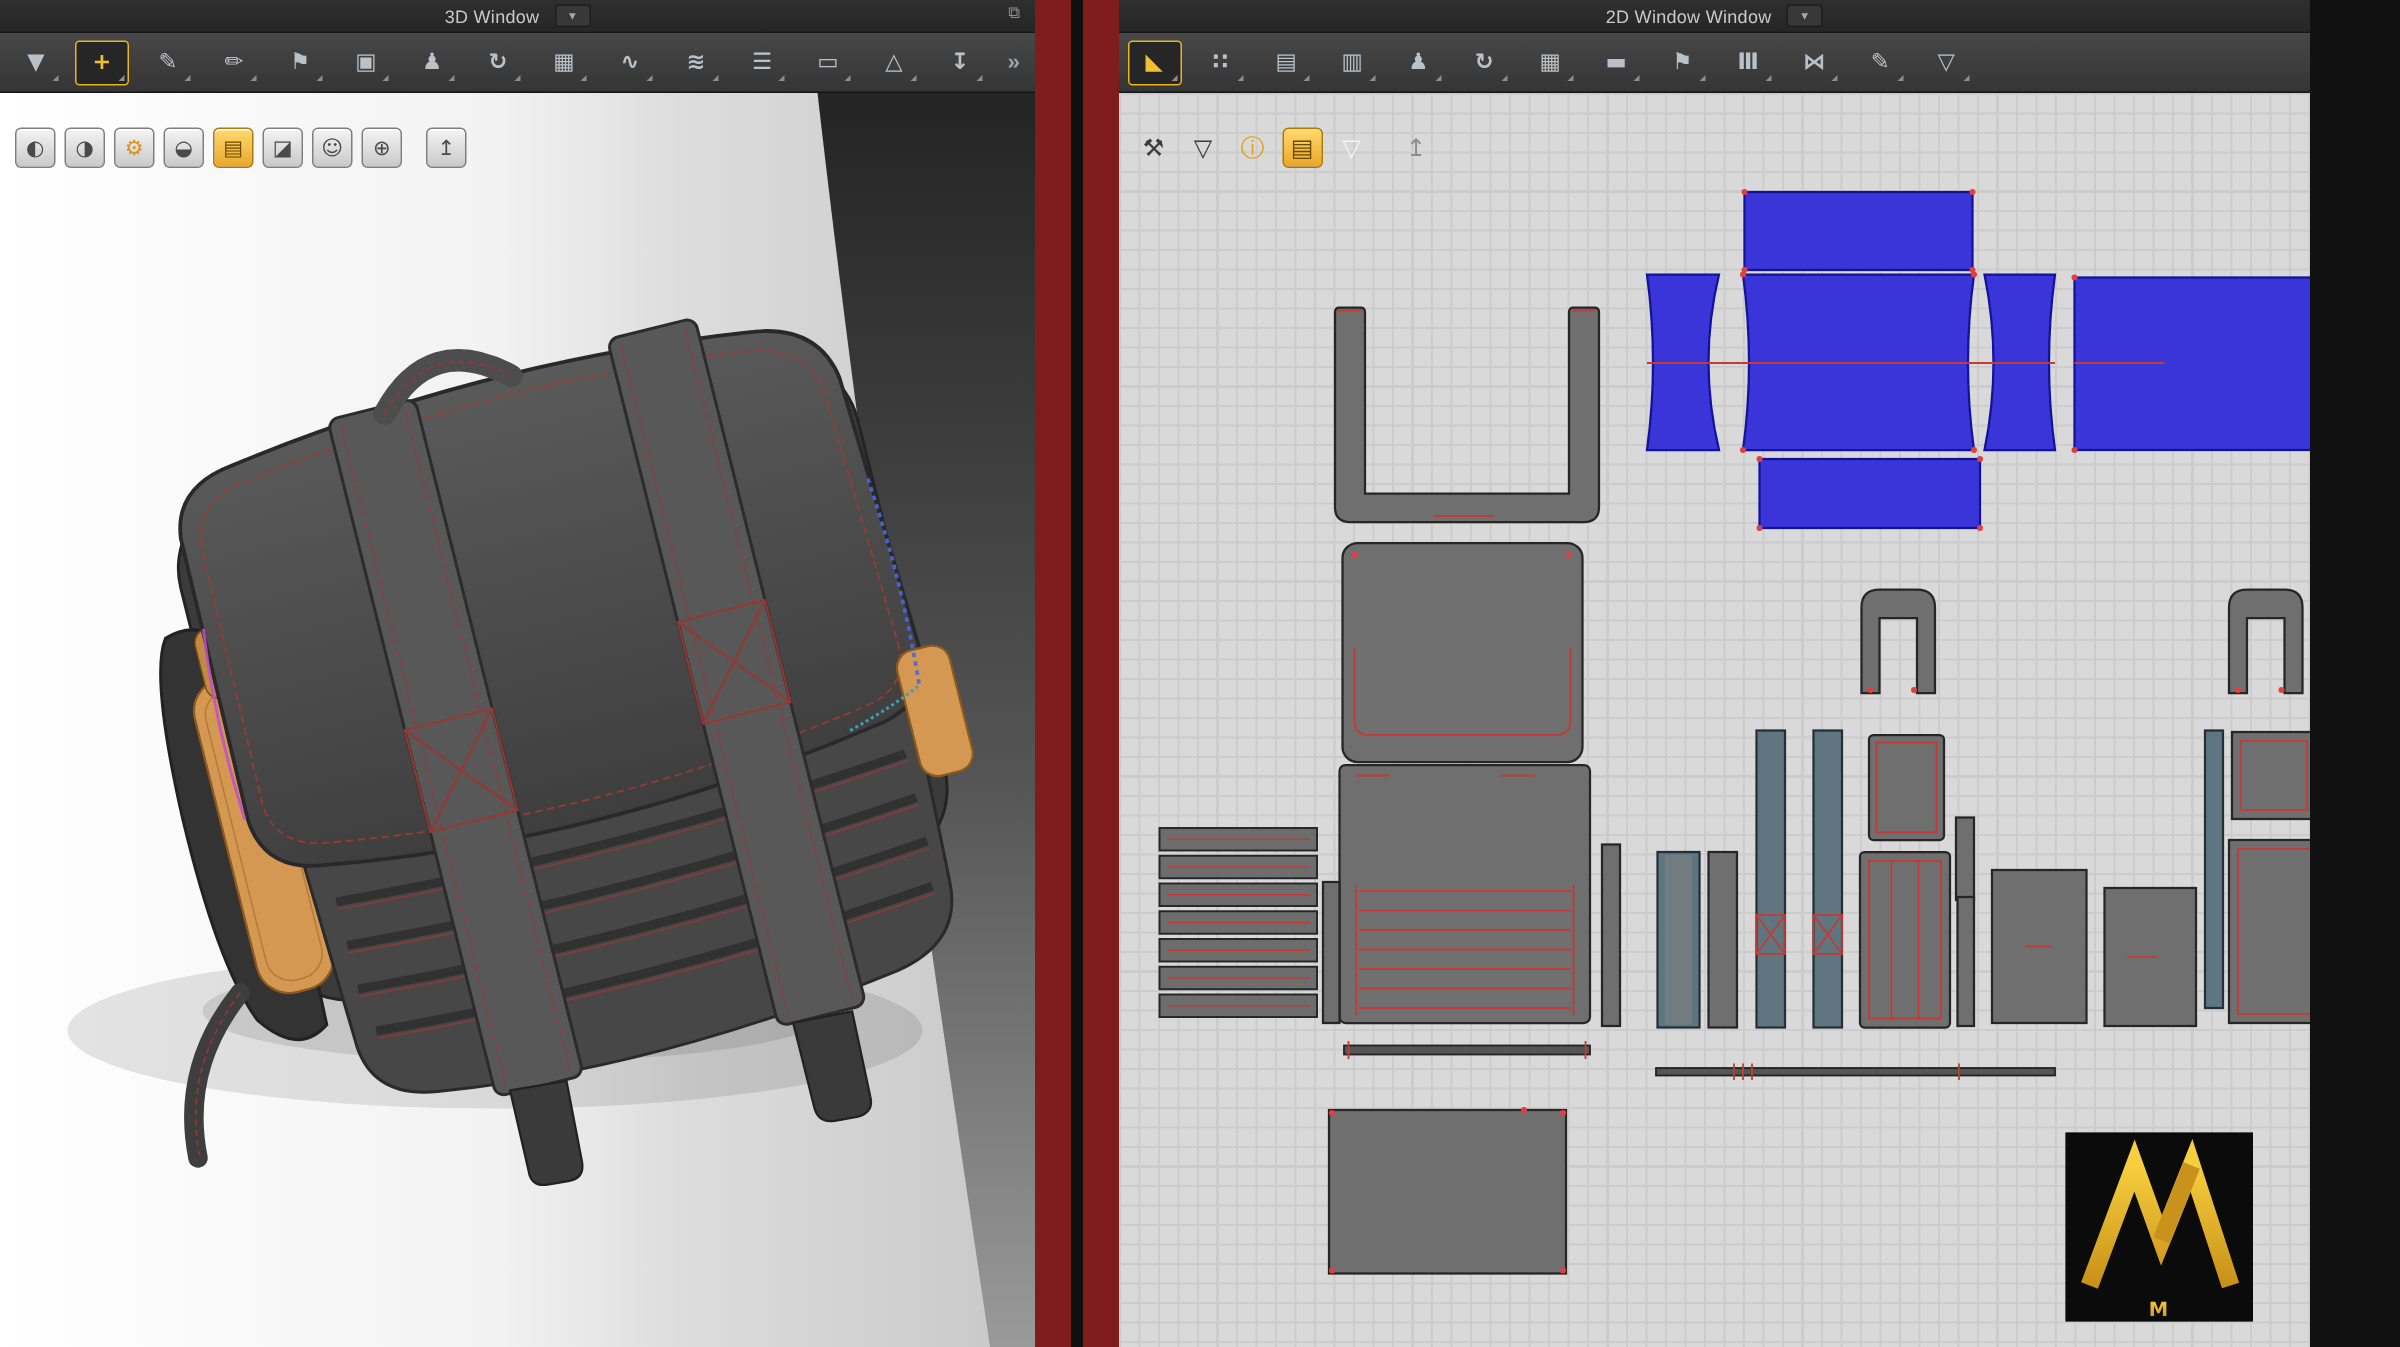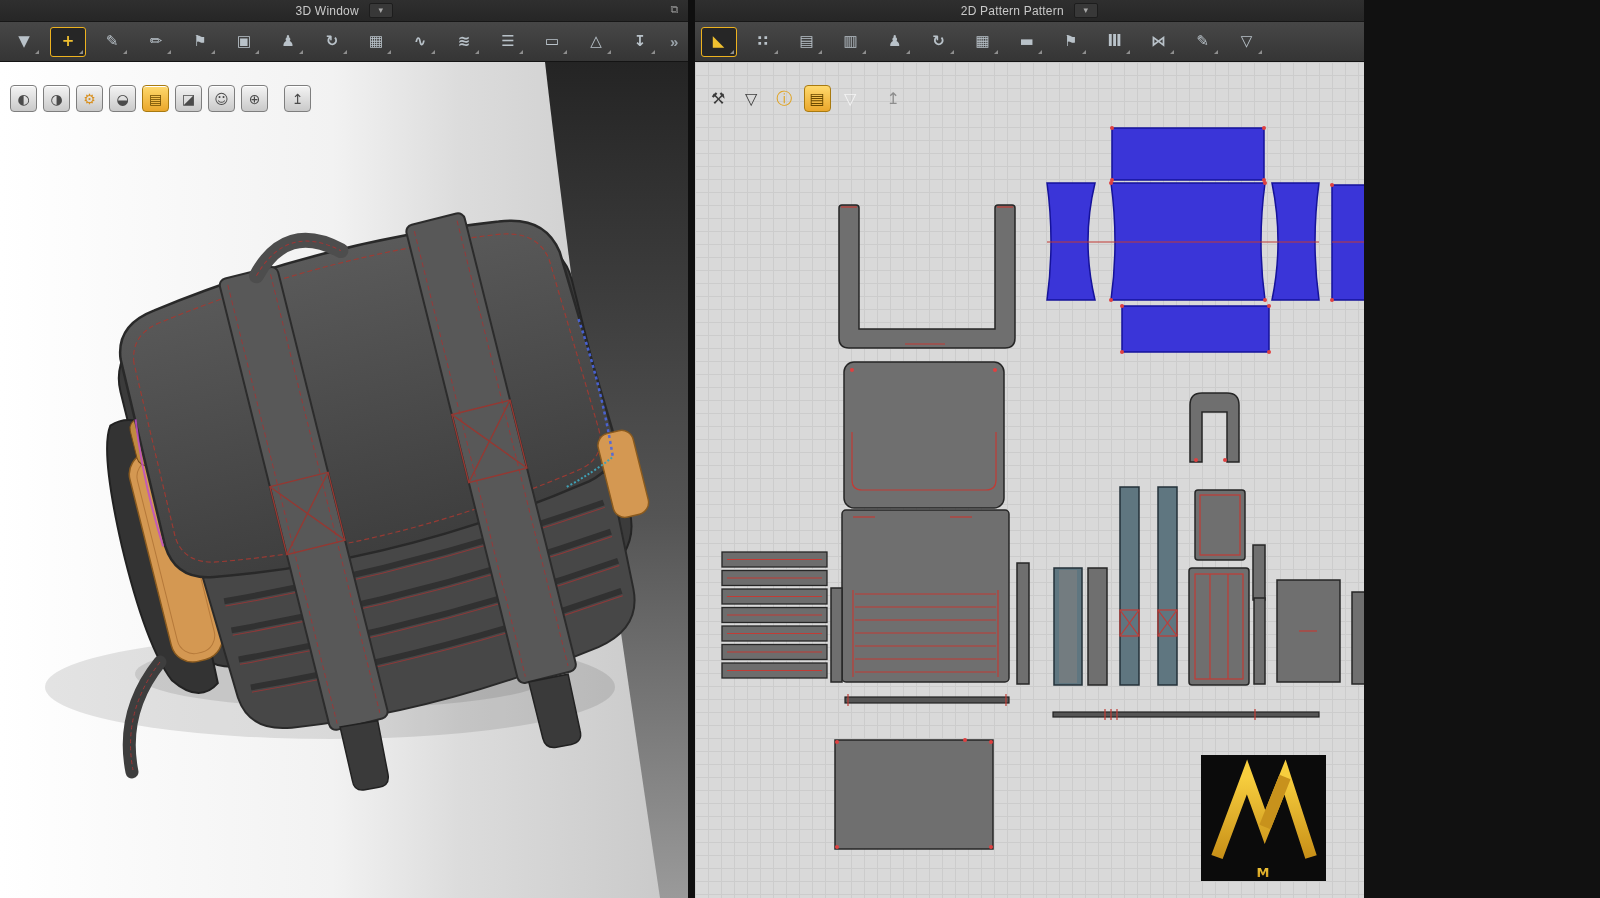--- a/index.html
+++ b/index.html
@@ -1,17 +1,17 @@
 <!DOCTYPE html>
 <html><head>
 <meta charset="utf-8">
 <style>
   html,body{margin:0;padding:0;background:#111;}
   body{font-family:"Liberation Sans","DejaVu Sans",sans-serif;-webkit-font-smoothing:antialiased;}
-  .app{width:1364px;height:898px;display:flex;overflow:hidden;background:#4c1d95;}
+  .app{width:1540px;height:898px;display:flex;overflow:hidden;background:#7f1d1d;gap:24px;}
   .panel{display:flex;flex-direction:column;}
   .panel.left{width:740px;}
   .panel.right{width:852px;}
   .panel-gap{width:8px;background:#0f0f0f;}
 
   
   .titlebar{height:22px;background:linear-gradient(#2f2f2f,#262626);border-bottom:1px solid #171717;
     display:flex;align-items:center;justify-content:center;position:relative;box-sizing:border-box;}
   .titlebar .title{font-size:12px;color:#c9c9c9;letter-spacing:.2px;}
   .title-caret{margin-left:10px;width:24px;height:15px;background:#383838;border:1px solid #1d1d1d;border-radius:2px;
@@ -256,21 +256,21 @@
             <span class="glyph">↥</span>
           </button>
         </div>
     </div>
   </div>
 
   <div class="panel-gap"></div>
 
   <div class="panel right">
     <div class="titlebar">
-      <span class="title">2D Pattern Pattern</span>
+      <span class="title">2D Window Window</span>
       <button class="title-caret"><span>▾</span></button>
     </div>
 
     <div class="toolbar">
       <div class="toolbar-tools">
 
           <button class="tool active caret">
             <span class="glyph" style="color: rgb(240, 192, 48);">◣</span>
           </button>
 

